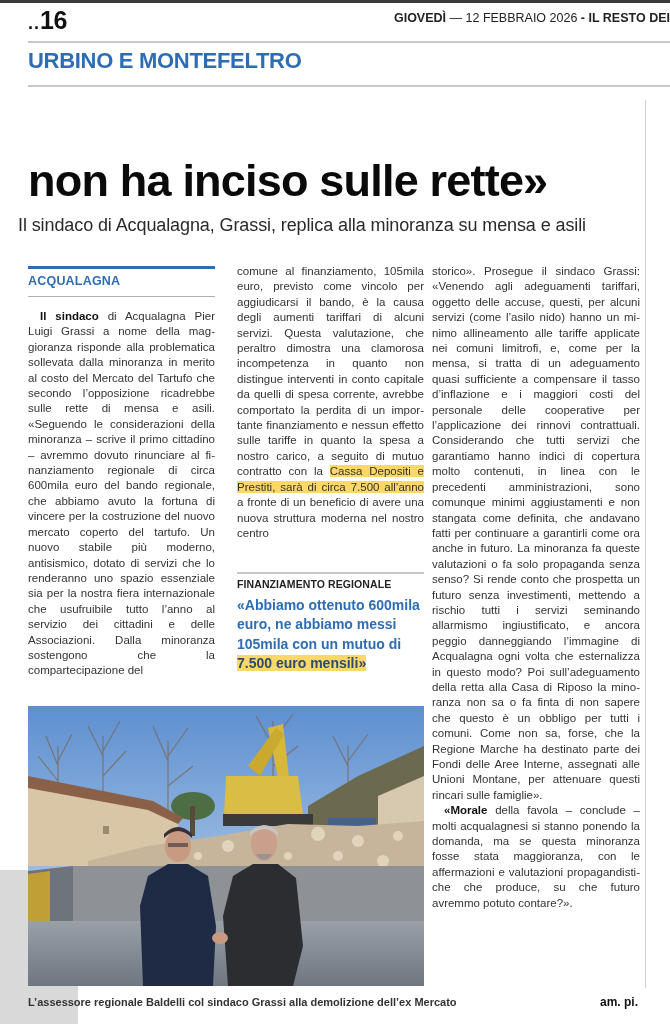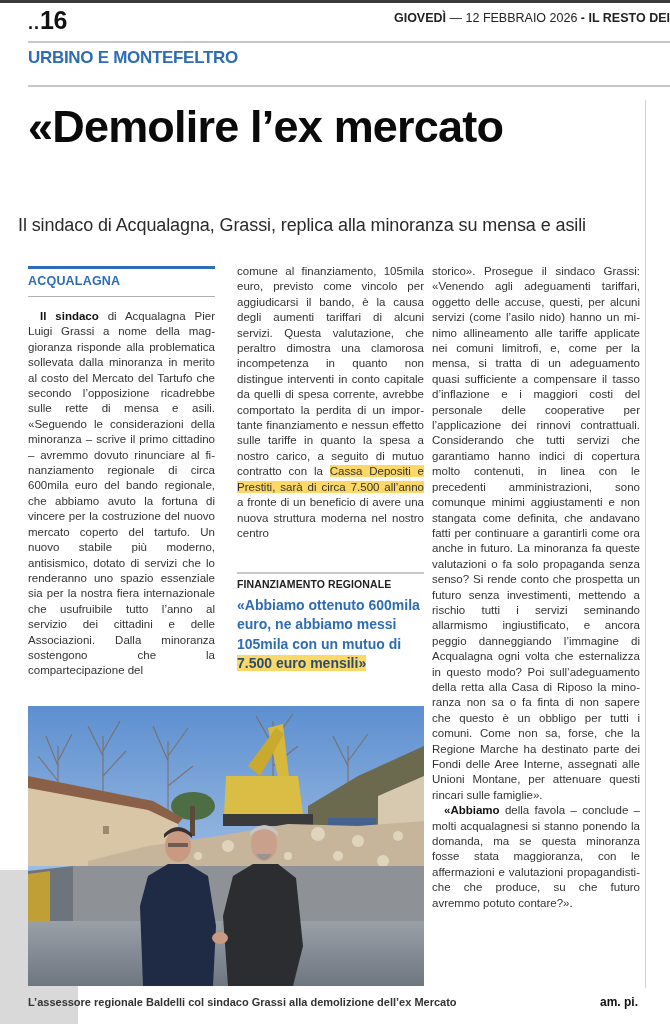--- a/index.html
+++ b/index.html
@@ -9,21 +9,21 @@
   .top-strip { position: absolute; left: 0; top: 0; width: 670px; height: 3px; background: #3a3a3a; }
 
   .page-number { position: absolute; left: 28px; top: 6px; font-size: 25px; font-weight: bold; color: #111; letter-spacing: -0.5px; }
   .page-number .dots { font-size: 18px; letter-spacing: 1px; }
 
   .folio { position: absolute; right: 0; top: 11px; font-size: 12.5px; color: #222; white-space: nowrap; }
   .folio b { font-weight: bold; }
 
   .rule { position: absolute; height: 2px; background: #c8c8c8; }
 
-  .section-title { position: absolute; left: 28px; top: 48px; font-size: 17px; font-weight: bold; color: #2e6db4; letter-spacing: -0.3px; }
+  .section-title { position: absolute; left: 28px; top: 48px; font-size: 22px; font-weight: bold; color: #2e6db4; letter-spacing: -0.3px; }
 
   .headline { position: absolute; left: 28px; top: 100px; width: 620px; font-size: 45px; line-height: 54px; font-weight: bold; color: #0a0a0a; letter-spacing: -0.8px; }
 
   .subhead { position: absolute; left: 18px; top: 215px; font-size: 18px; color: #2a2a2a; letter-spacing: -0.1px; }
 
   .vrule { position: absolute; left: 645px; top: 100px; width: 1px; height: 888px; background: #cfcfcf; }
 
   .col { position: absolute; font-size: 11.5px; line-height: 15.4px; color: #333; text-align: justify; hyphens: manual; }
   .col p { margin: 0; }
   .col b { color: #111; padding-left: 12px; }
@@ -66,21 +66,22 @@
 
 <div class="rule" style="left:28px; top:41px; width:642px;"></div>
 
 <div class="section-title">URBINO E MONTEFELTRO</div>
 
 <div class="rule" style="left:28px; top:85px; width:642px;"></div>
 
 <div class="vrule"></div>
 
 <h1 class="headline">
-  <span>«Demolire l’ex mercato</span><br>
+  <br>
+  <span>non ha inciso sulle rette»</span>
 </h1>
 
 <div class="subhead">Il sindaco di Acqualagna, Grassi, replica alla minoranza su mensa e asili</div>
 
 <div class="kicker-top"></div>
 <div class="kicker">ACQUALAGNA</div>
 <div class="kicker-bottom"></div>
 
 <div class="col col1">
   <p><b>Il sindaco</b><span> di Acqualagna Pier Luigi Grassi a nome della mag­gioranza risponde alla proble­matica sollevata dalla minoran­za in merito al costo del Merca­to del Tartufo che secondo l’op­posizione ricadrebbe sulle rette di mensa e asili. «Seguendo le considerazioni della minoranza – scrive il primo cittadino – avremmo dovuto rinunciare al fi­nanziamento regionale di circa 600mila euro del bando regio­nale, che abbiamo avuto la for­tuna di vincere per la costruzio­ne del nuovo mercato coperto del tartufo. Un nuovo stabile più moderno, antisismico, dotato di servizi che lo renderanno uno spazio essenziale sia per la no­stra fiera internazionale che usu­fruibile tutto l’anno al servizio dei cittadini e delle Associazio­ni. Dalla minoranza sostengono che la compartecipazione del</span></p>
@@ -89,21 +90,21 @@
 <div class="col col2">
   <p><span>comune al finanziamento, 105mila euro, previsto come vin­colo per aggiudicarsi il bando, è la causa degli aumenti tariffari di alcuni servizi. Questa valuta­zione, che peraltro dimostra una clamorosa incompetenza in quanto non distingue interventi in conto capitale da quelli di spesa corrente, avrebbe com­portato la perdita di un impor­tante finanziamento e nessun ef­fetto sulle tariffe in quanto la spesa a nostro carico, a seguito di mutuo contratto con la </span><span class="hl">Cassa Depositi e Prestiti, sarà di circa 7.500 all’anno</span><span> a fronte di un be­neficio di avere una nuova strut­tura moderna nel nostro centro</span></p>
 </div>
 
 <div class="box-rule"></div>
 <div class="box-label">FINANZIAMENTO REGIONALE</div>
 <div class="pull-quote"><span>«Abbiamo ottenuto 600mila euro, ne abbiamo messi 105mila con un mutuo di </span><span class="hl">7.500 euro mensili»</span></div>
 
 <div class="col col3">
   <p>storico». Prosegue il sindaco Grassi: «Venendo agli adegua­menti tariffari, oggetto delle ac­cuse, questi, per alcuni servizi (come l’asilo nido) hanno un mi­nimo allineamento alle tariffe applicate nei comuni limitrofi, e, come per la mensa, si tratta di un adeguamento quasi suffi­ciente a compensare il tasso d’inflazione e i maggiori costi del personale delle cooperative per l’applicazione dei rinnovi contrattuali. Considerando che tutti servizi che garantiamo han­no indici di copertura molto con­tenuti, in linea con le preceden­ti amministrazioni, sono comun­que minimi aggiustamenti e non stangata come definita, che andavano fatti per continua­re a garantirli come ora anche in futuro. La minoranza fa que­ste valutazioni o fa solo propa­ganda senza senso? Si rende conto che prospetta un futuro senza investimenti, mettendo a rischio tutti i servizi seminando allarmismo ingiustificato, e an­cora peggio danneggiando l’im­magine di Acqualagna ogni vol­ta che esternalizza in questo mo­do? Poi sull’adeguamento della retta alla Casa di Riposo la mino­ranza non sa o fa finta di non sa­pere che questo è un obbligo per tutti i comuni. Come non sa, forse, che la Regione Marche ha destinato parte dei Fondi delle Aree Interne, assegnati alle Unioni Montane, per attenuare questi rincari sulle famiglie».</p>
-  <p><b>«Abbiamo</b><span> della favola – conclude – molti acqualagnesi si stanno ponendo la domanda, ma se questa minoranza fosse stata maggioranza, con le affermazio­ni e valutazioni propagandisti­che che produce, su che futuro avremmo potuto contare?».</span></p>
+  <p><b>«Morale</b><span> della favola – conclude – molti acqualagnesi si stanno ponendo la domanda, ma se questa minoranza fosse stata maggioranza, con le affermazio­ni e valutazioni propagandisti­che che produce, su che futuro avremmo potuto contare?».</span></p>
 </div>
 
 <div class="signature">am. pi.</div>
 
 <div class="gray-block"></div>
 
 <div class="photo">
   <svg width="396" height="280" viewBox="0 0 396 280">
     <defs>
       <linearGradient id="sky" x1="0" y1="0" x2="0" y2="1">

